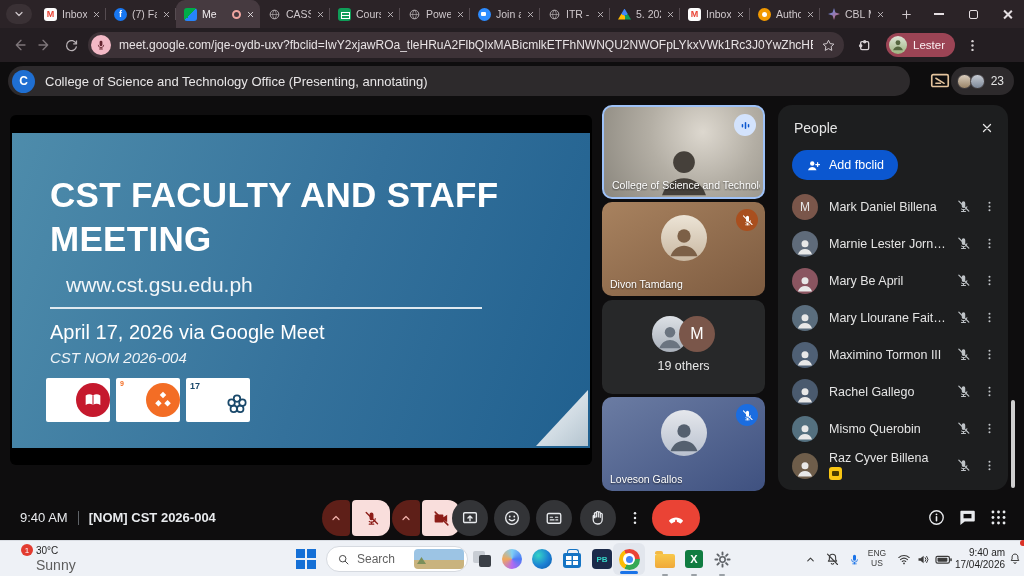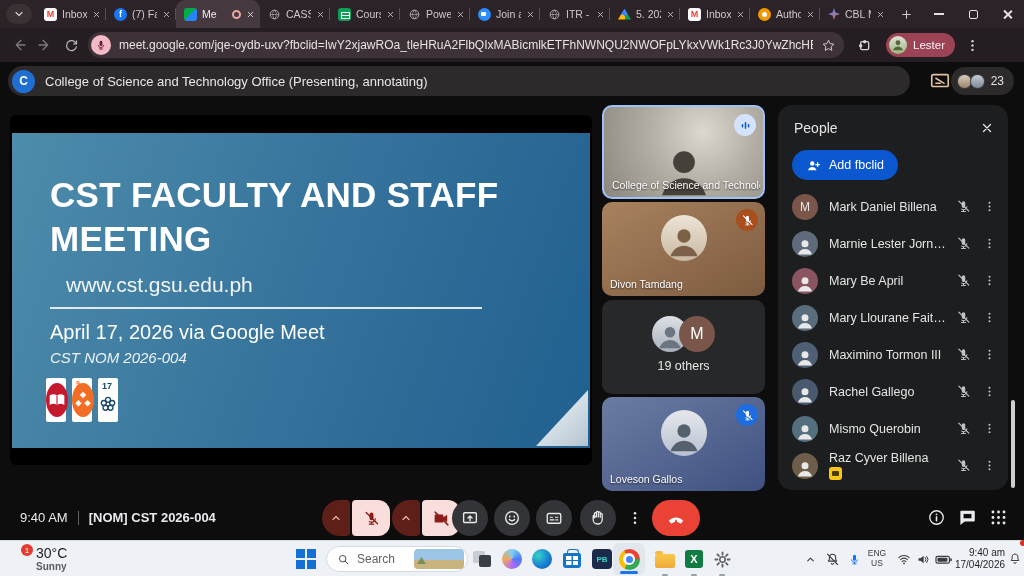--- a/index.html
+++ b/index.html
@@ -66,21 +66,21 @@
 
   
   .slide{position:absolute;left:10px;top:53px;width:582px;height:350px;background:#000;border-radius:6px;}
   .blue{position:absolute;left:2px;right:2px;top:18px;bottom:17px;background:linear-gradient(110deg,#4e8cab 0%,#34719b 55%,#20608f 100%);overflow:hidden;padding:40px 0 0 38px;}
   .sl-title{font-size:35px;font-weight:bold;color:#fff;line-height:1.26;max-width:470px;margin:0 0 12px 0;letter-spacing:.3px;}
   .sl-web{font-size:21px;color:#f2f6f9;margin:0 0 10px 16px;}
   .sl-hr{width:432px;height:2px;background:#dfe9f0;margin:0 0 12px 0;}
   .sl-date{font-size:20px;color:#fff;margin:0 0 5px 0;}
   .sl-ref{font-size:15px;font-style:italic;color:#eef3f7;margin:0;}
   .sdgrow{position:absolute;left:34px;bottom:26px;display:flex;gap:6px;}
-  .sdg{width:20px;height:44px;background:#fff;border-radius:2px;position:relative;display:flex;align-items:center;justify-content:flex-start;}
+  .sdg{width:64px;height:44px;background:#fff;border-radius:2px;position:relative;display:flex;align-items:center;justify-content:flex-end;}
   .sdg .circ{width:34px;height:34px;border-radius:50%;display:flex;align-items:center;justify-content:center;}
   .c-red{background:#c5192d;} .c-org{background:#f36d25;}
   .booksvg{display:block;}
   .sdgnum{position:absolute;left:4px;top:2px;font-size:7px;font-weight:bold;color:#fff;}
   .sdg17 .n17{position:absolute;left:4px;top:3px;font-size:9px;font-weight:bold;color:#19486a;}
   .fold{position:absolute;right:2px;bottom:2px;width:52px;height:56px;clip-path:polygon(100% 0,100% 100%,0 100%);background:linear-gradient(135deg,#f4f8fa 0%,#cfdae2 60%,#b4c4cf 100%);}
 
   
   .tile{position:absolute;left:602px;width:163px;height:94px;border-radius:10px;overflow:hidden;}
   .t1{top:43px;border:2px solid #9ec1f7;background:radial-gradient(circle at 62% 28%,#ddd8cf 0%,#b3aea4 45%,#8a867d 100%);}
@@ -134,22 +134,22 @@
   .dotsbtn{width:22px;height:36px;display:flex;align-items:center;justify-content:center;color:#e8eaed;}
   .endcall{width:48px;height:36px;border-radius:18px;background:#ea4335;display:flex;align-items:center;justify-content:center;color:#fff;}
   .footright{position:absolute;right:16px;top:0;height:45px;display:flex;align-items:center;gap:12px;color:#e8eaed;}
 
   
   .taskbar{position:absolute;left:0;top:540px;width:1024px;height:36px;background:#eef1f6;border-top:1px solid #d9dde3;}
   .weather{position:absolute;left:8px;top:0;height:36px;display:flex;align-items:center;gap:6px;}
   .wicon{position:relative;width:22px;height:22px;}
   .wsun{width:20px;height:20px;border-radius:50%;background:radial-gradient(circle at 35% 35%,#ffd24a,#f59a1c);}
   .wbadge{position:absolute;right:-3px;top:-4px;width:12px;height:12px;border-radius:50%;background:#e23b30;color:#fff;font-size:8px;display:flex;align-items:center;justify-content:center;}
-  .wtemp{font-size:14px;color:#1f1f1f;line-height:1.2;}
-  .wcond{font-size:10px;color:#5c5c5c;line-height:1.2;font-weight:bold;}
+  .wtemp{font-size:10px;color:#1f1f1f;line-height:1.2;}
+  .wcond{font-size:14px;color:#5c5c5c;line-height:1.2;}
   .tbic{position:absolute;top:0;height:36px;display:flex;align-items:center;justify-content:center;flex-direction:column;}
   .startlogo{display:grid;grid-template-columns:9px 9px;grid-template-rows:9px 9px;gap:1.5px;}
   .startlogo i{background:#1570d6;display:block;}
   .searchpill{position:absolute;left:326px;top:5px;width:142px;height:26px;background:#fff;border:1px solid #d6dae0;border-radius:13px;display:flex;align-items:center;gap:7px;padding:0 3px 0 10px;}
   .searchpill span{flex:1;font-size:12px;color:#616161;}
   .simg{width:20px;height:20px;border-radius:4px;background:linear-gradient(180deg,#9cc4e4 0 55%,#c9b37e 55% 100%);position:relative;overflow:hidden;}
   .simg:after{content:"";position:absolute;left:3px;top:8px;width:9px;height:7px;background:#7a8f5a;clip-path:polygon(50% 0,100% 100%,0 100%);}
   .tvw{position:relative;width:18px;height:16px;}
   .tvw .b1{position:absolute;left:0;top:0;width:12px;height:12px;background:#c8cdd4;border-radius:2px;}
   .tvw .b2{position:absolute;right:0;bottom:0;width:12px;height:12px;background:#3a3f46;border-radius:2px;}

